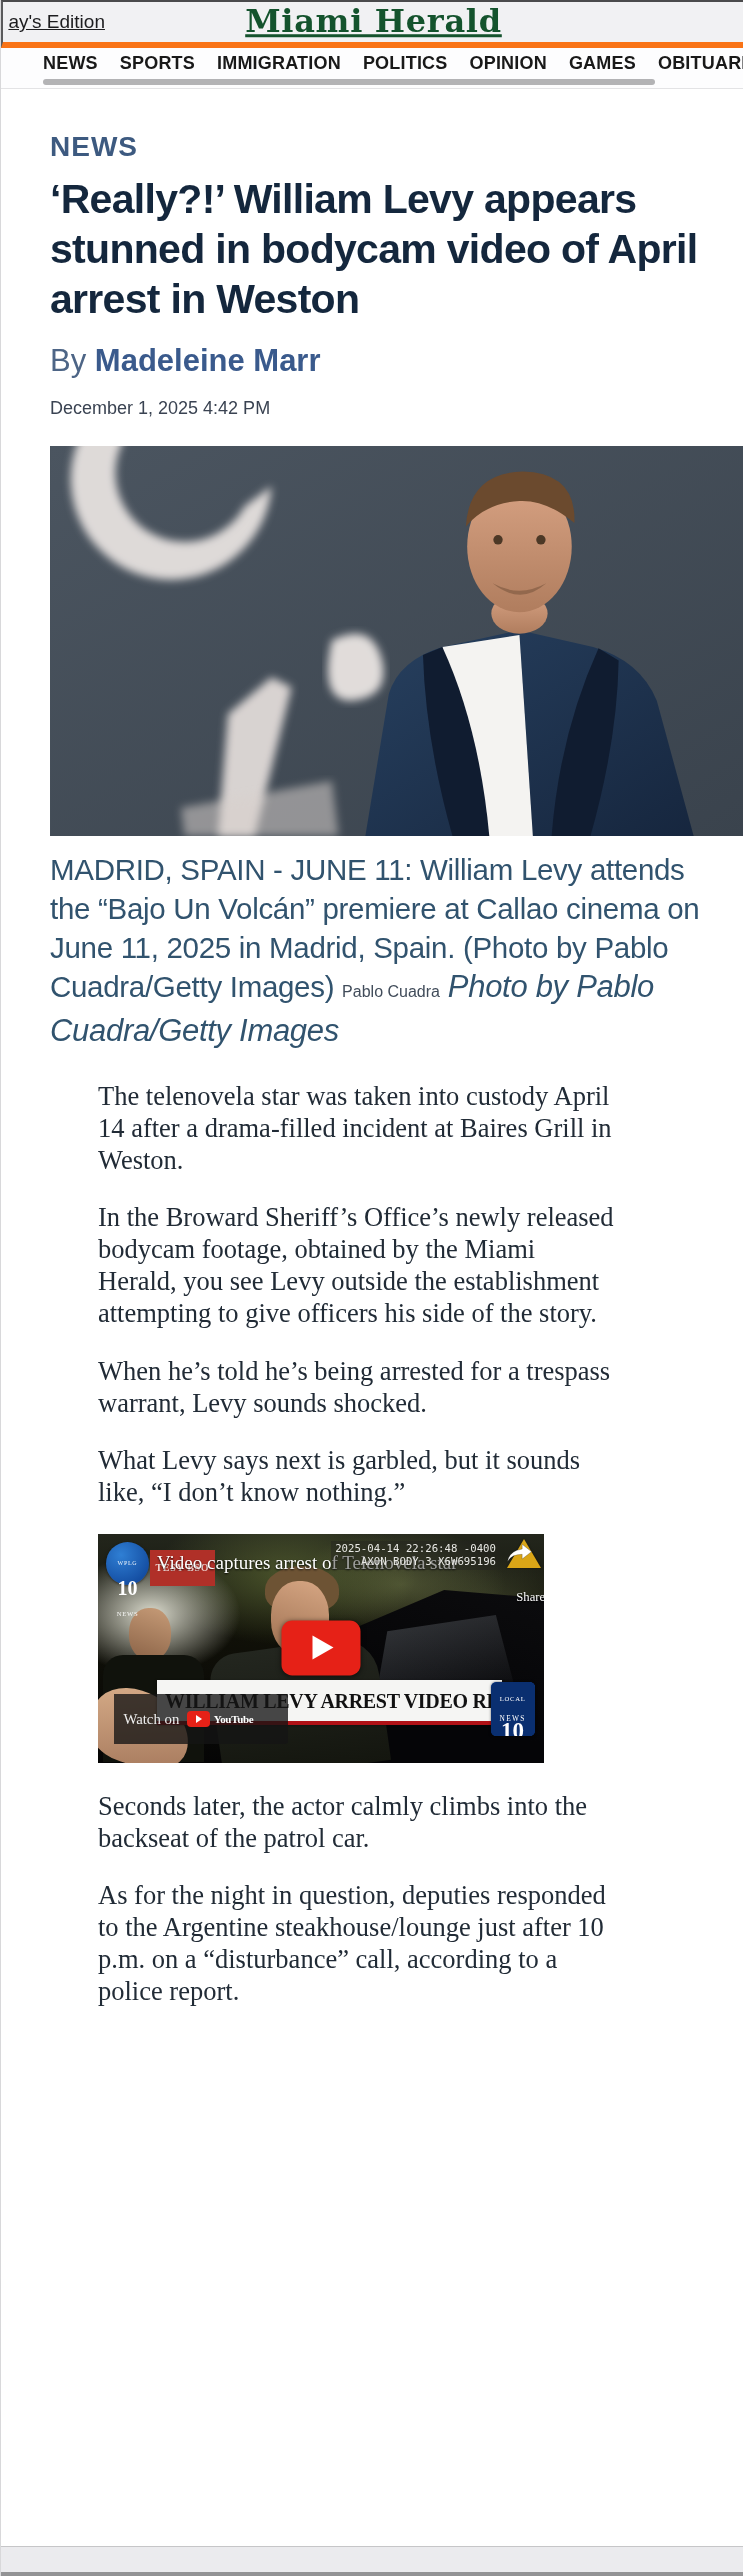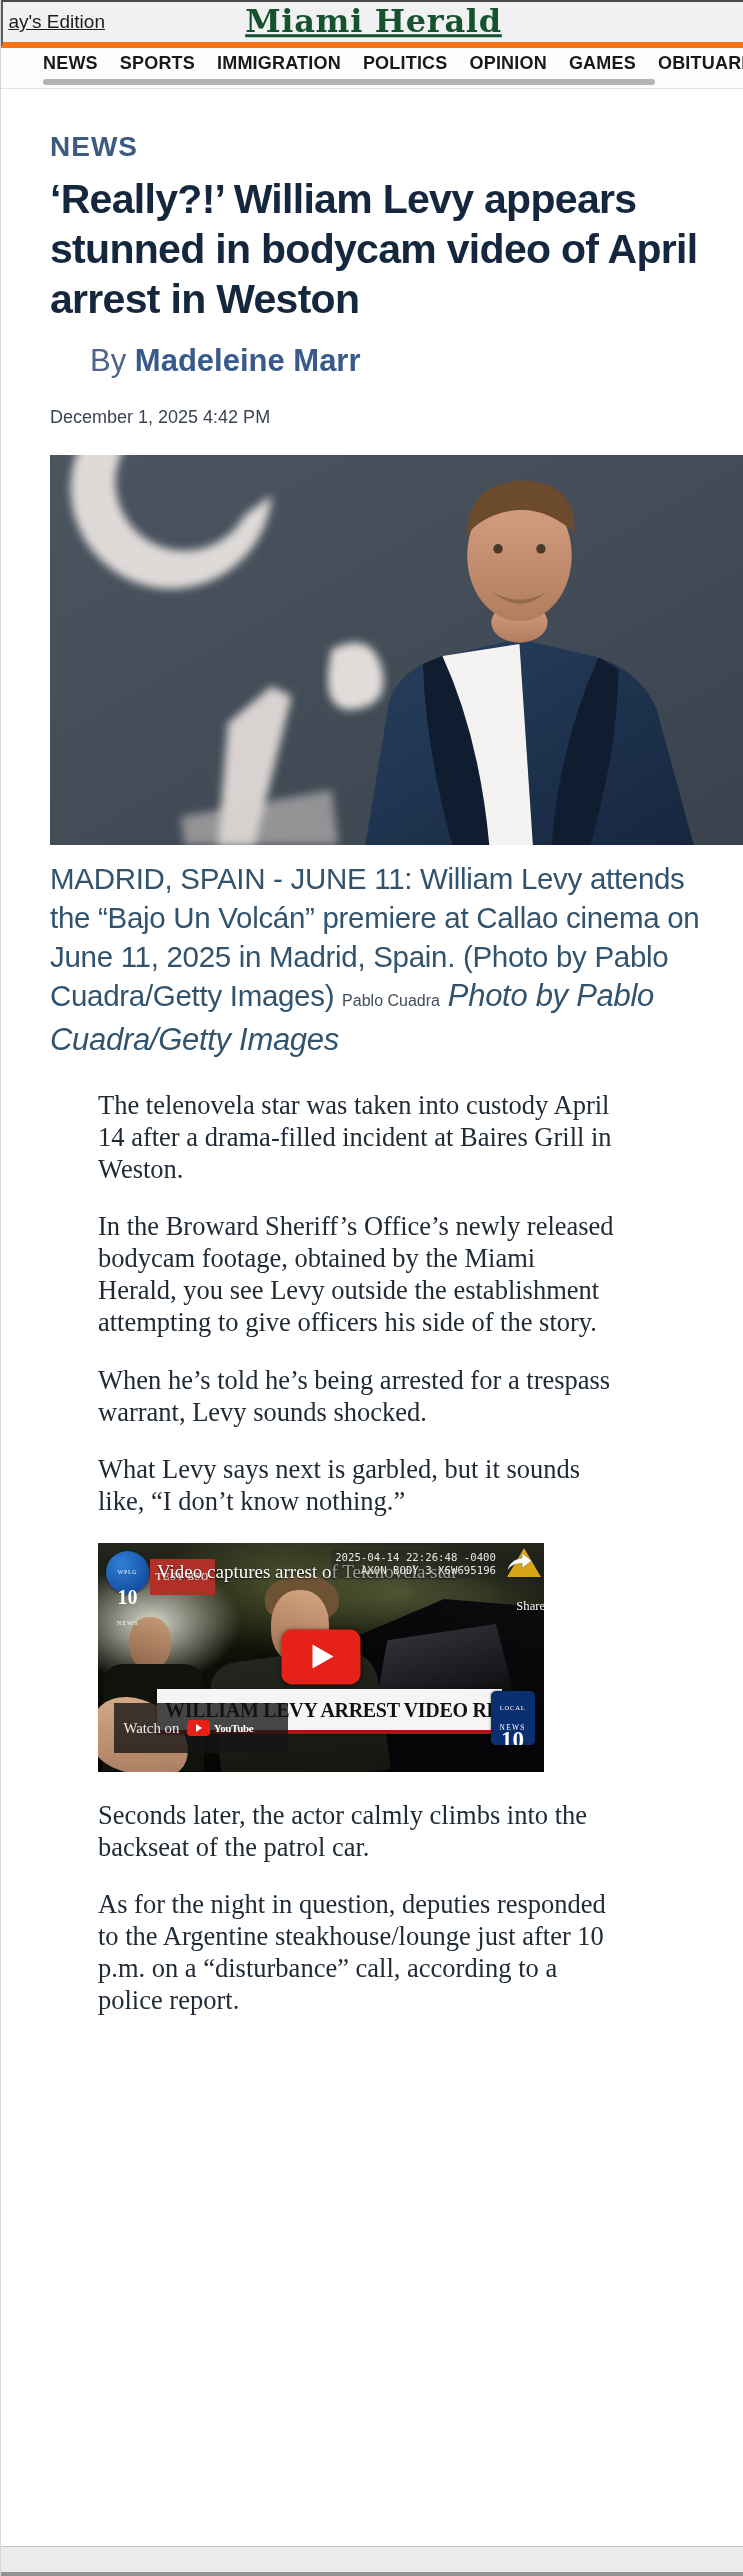--- a/index.html
+++ b/index.html
@@ -44,24 +44,24 @@
   
   .content{padding:0 40px 0 49px;}
   .kicker{
     margin-top:42px;font-size:28px;font-weight:bold;color:#3d5a80;
     letter-spacing:1px;
   }
   .headline{
     margin-top:10.7px;font-size:41px;font-weight:bold;color:#14273d;
     line-height:50px;letter-spacing:-0.7px;max-width:657px;
   }
-  .byline{margin-top:19px;font-size:31px;margin-left:40px;}
+  .byline{margin-top:19px;font-size:31px;}
   .byline .by{color:#4d6586;font-weight:400;}
   .byline .author{color:#3a5a8c;font-weight:bold;text-decoration:none;}
-  .pubdate{margin-top:28px;font-size:18px;color:#3a4352;}
+  .pubdate{margin-top:19px;font-size:18px;color:#3a4352;}
   
   .hero{
     margin:27px 0 0 0;width:695px;height:390px;position:relative;
     margin-left:0;margin-right:-40px;overflow:hidden;background:#46505a;
   }
   .hero svg{display:block;}
   
   .caption{
     margin-top:14.8px;font-size:29.5px;line-height:39px;color:#31536e;
     letter-spacing:-0.3px;max-width:661px;

